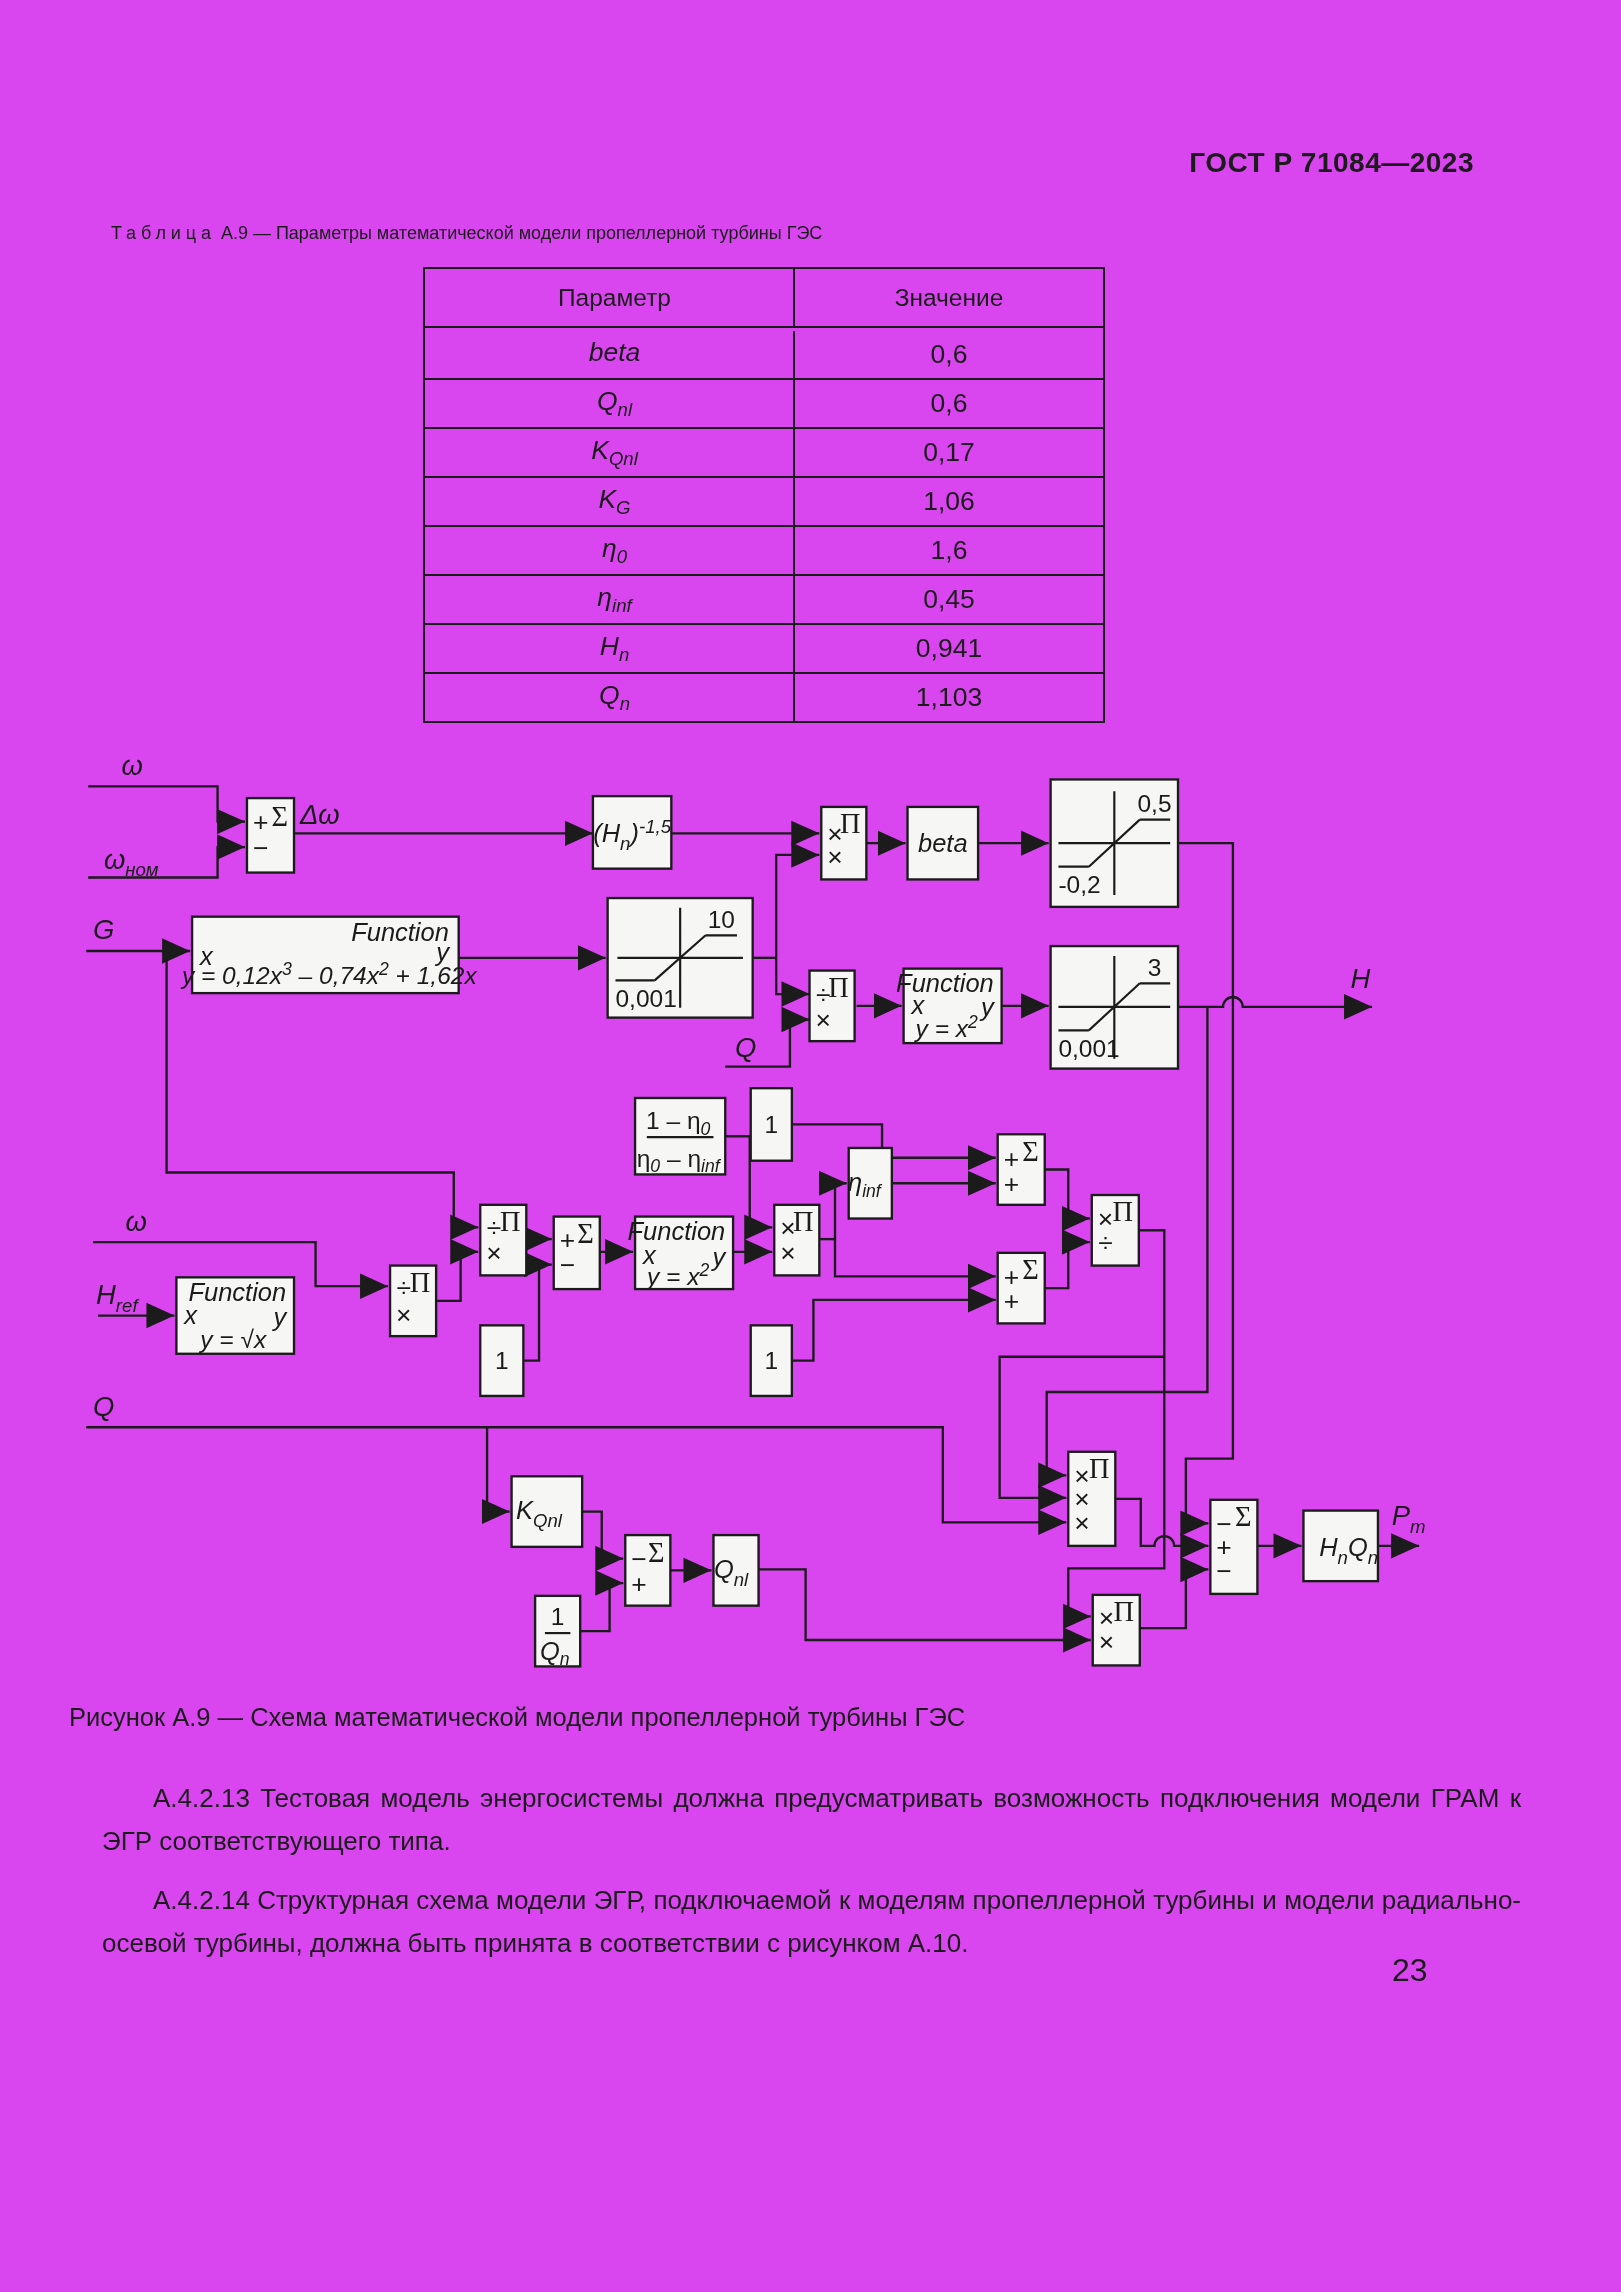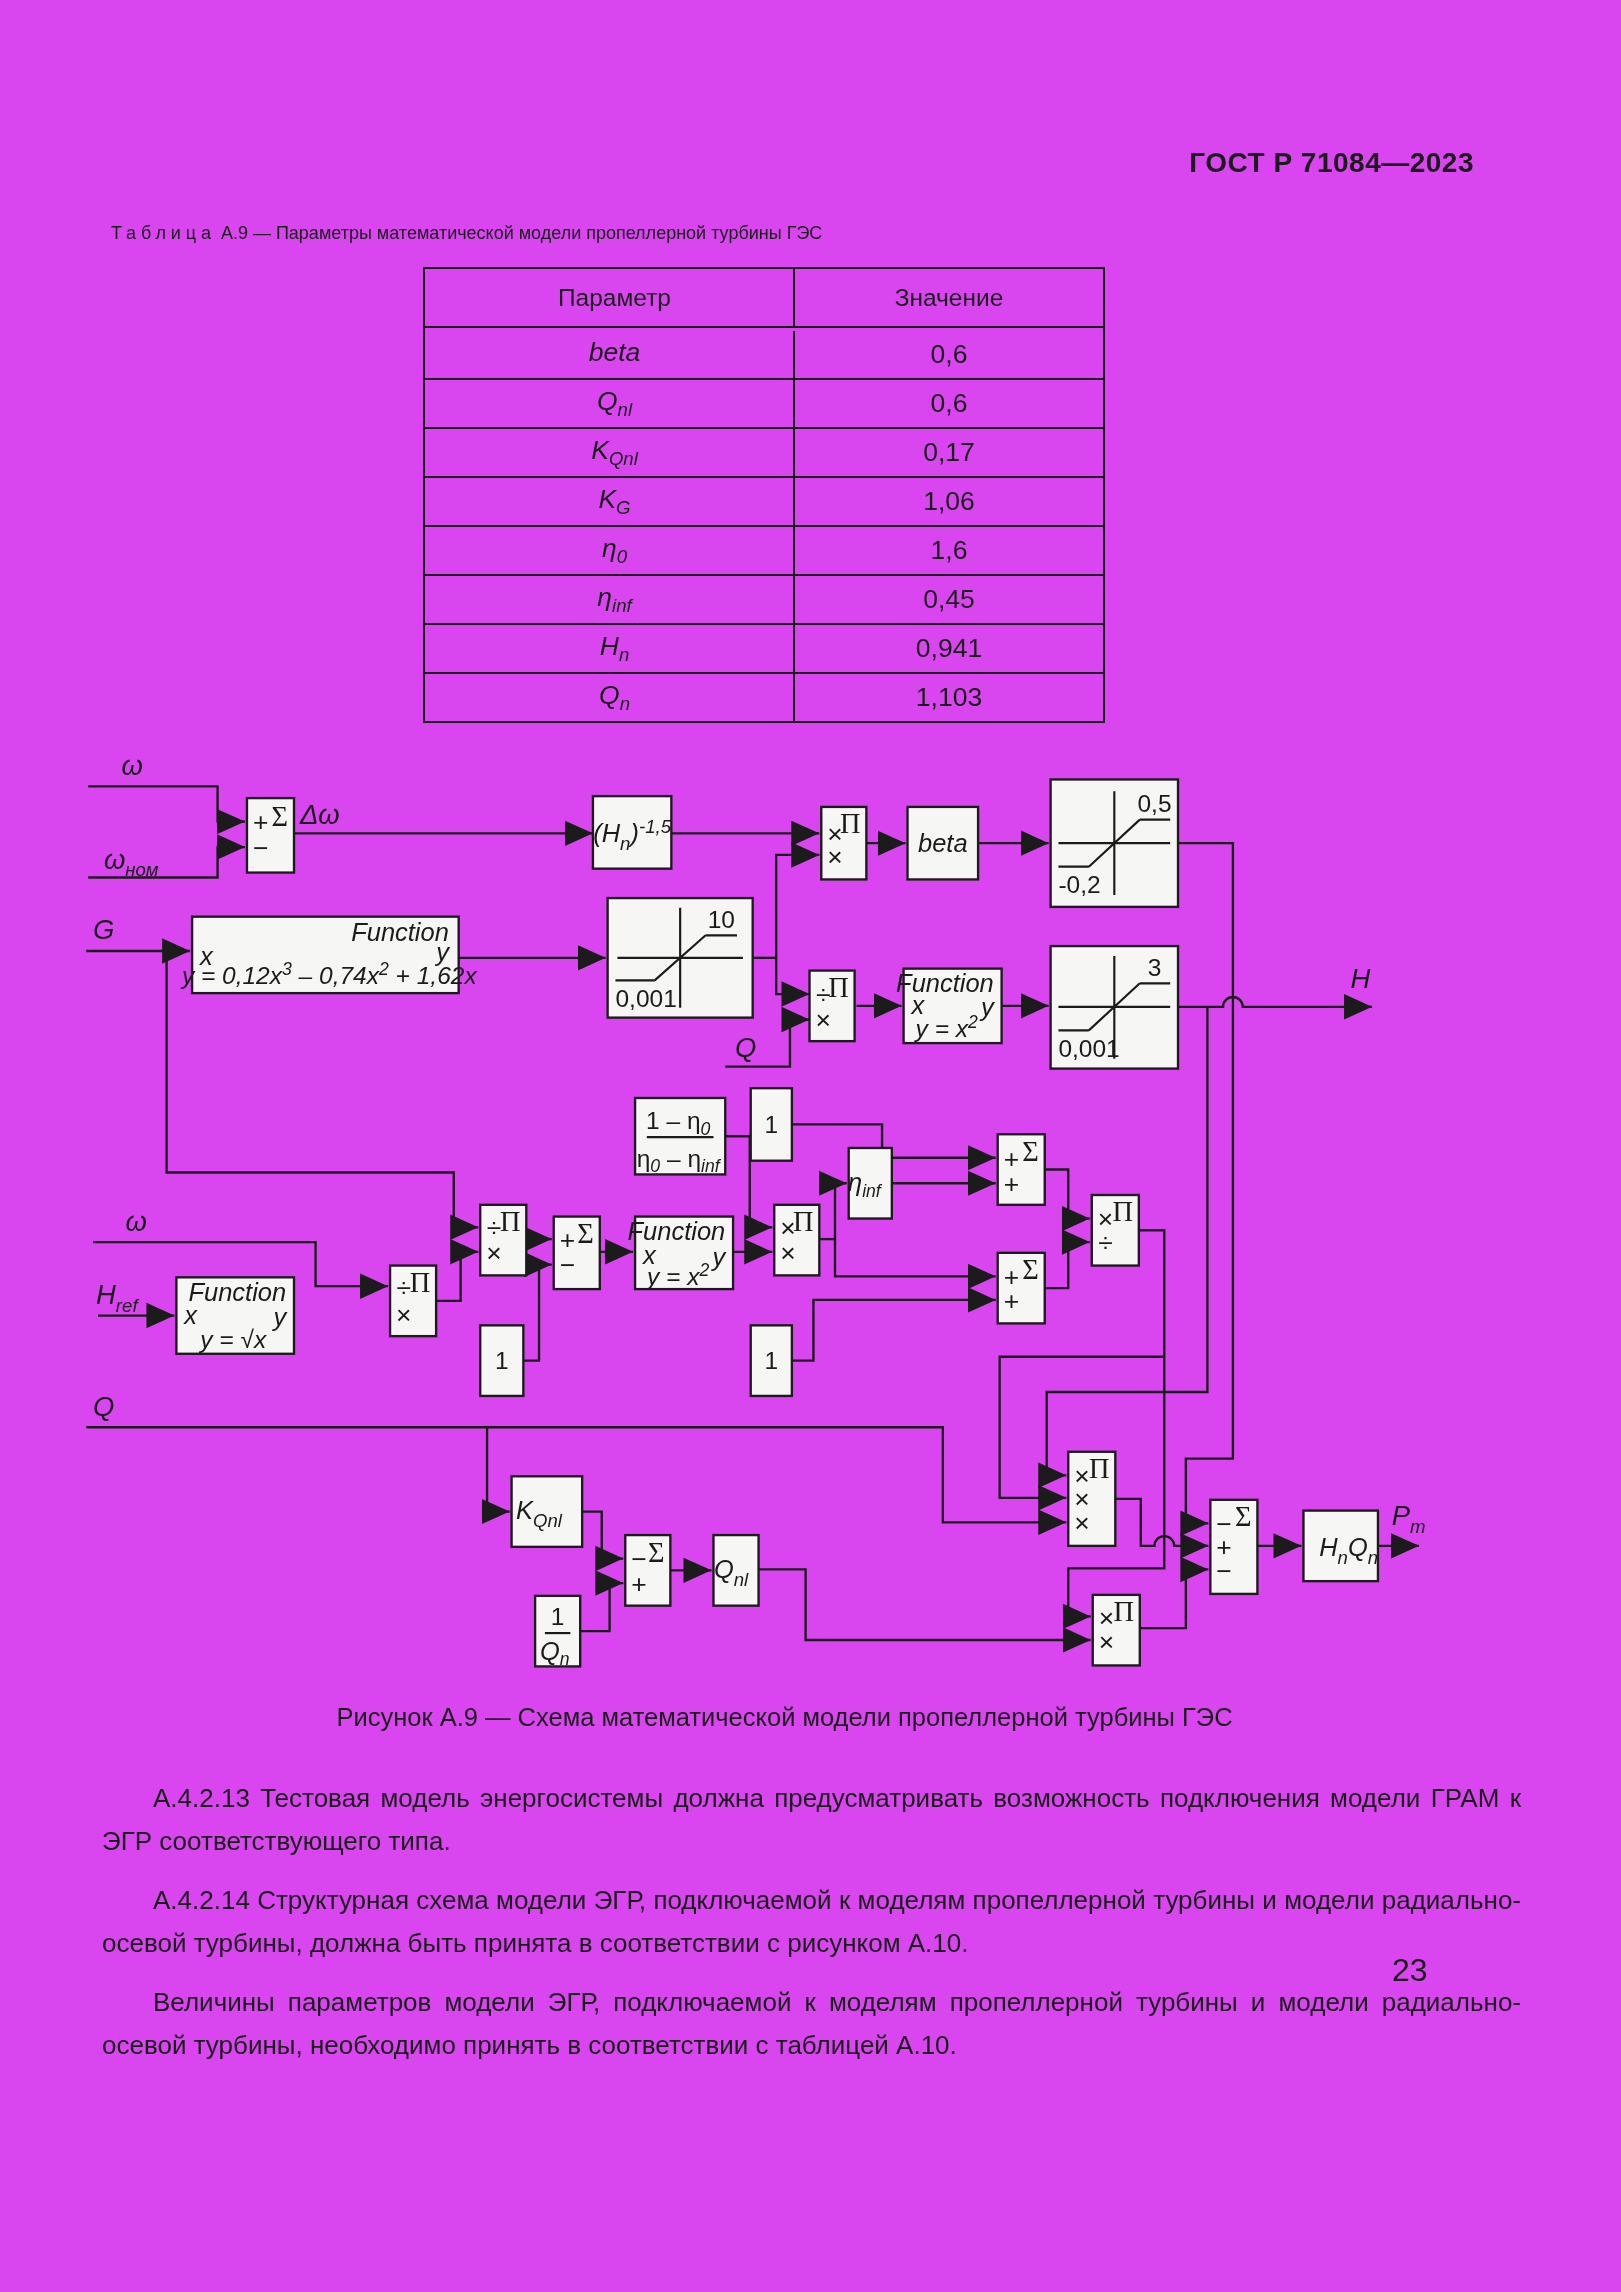--- a/index.html
+++ b/index.html
@@ -23,21 +23,21 @@
   .ax{fill:none;stroke:#1b1b1b;stroke-width:2.2px;}
   text{fill:#1b1b1b;}
   .ti{font:italic 25px "Liberation Sans","DejaVu Sans",sans-serif;}
   .tf{font:italic 26px "Liberation Sans","DejaVu Sans",sans-serif;}
   .ts{font:italic 19px "Liberation Sans","DejaVu Sans",sans-serif;}
   .ts2{font:italic 18px "Liberation Sans","DejaVu Sans",sans-serif;}
   .tg{font:400 29px "Liberation Serif","DejaVu Serif",serif;}
   .to{font:400 27px "Liberation Sans","DejaVu Sans",sans-serif;}
   .tn{font:400 25px "Liberation Sans","DejaVu Sans",sans-serif;}
   .tl{font:italic 28px "Liberation Sans","DejaVu Sans",sans-serif;}
-  .caption{position:absolute;top:1703px;left:69px;width:1431px;text-align:center;font-size:25.5px;}
+  .caption{position:absolute;top:1703px;left:69px;width:1431px;font-size:25.5px;}
   .bodytext{position:absolute;top:1761px;left:86px;width:1451px;}
   .bodytext p{margin:16px;font-size:26px;line-height:43px;text-align:justify;text-indent:51px;}
   .pagenum{position:absolute;top:1952px;left:1392px;font-size:32px;text-align:right;}
 </style>
 </head>
 <body>
 
 <div class="page">
 
   <div class="docnum">ГОСТ Р 71084—2023</div>
@@ -371,19 +371,18 @@
       <rect class="bx" x="1330" y="1541" width="76" height="72"></rect>
       <text class="tf" x="1346" y="1587"><tspan>H</tspan><tspan class="ts" dy="8">n</tspan><tspan dy="-8">Q</tspan><tspan class="ts" dy="8">n</tspan></text>
     </g>
   </svg>
 
   <div class="caption">Рисунок А.9 — Схема математической модели пропеллерной турбины ГЭС</div>
 
   <div class="bodytext">
     <p>А.4.2.13 Тестовая модель энергосистемы должна предусматривать возможность подключения модели ГРАМ к ЭГР соответствующего типа.</p>
     <p>А.4.2.14 Структурная схема модели ЭГР, подключаемой к моделям пропеллерной турбины и модели радиально-осевой турбины, должна быть принята в соответствии с рисунком А.10.</p>
-    <p>Величины параметров модели ЭГР, подключаемой к моделям пропеллерной турбины и модели радиально-осевой турбины, необходимо принять в соответствии с таблицей А.10.</p>
   </div>
 
   <div class="pagenum">23</div>
 
 </div>
 
 
 </body></html>

